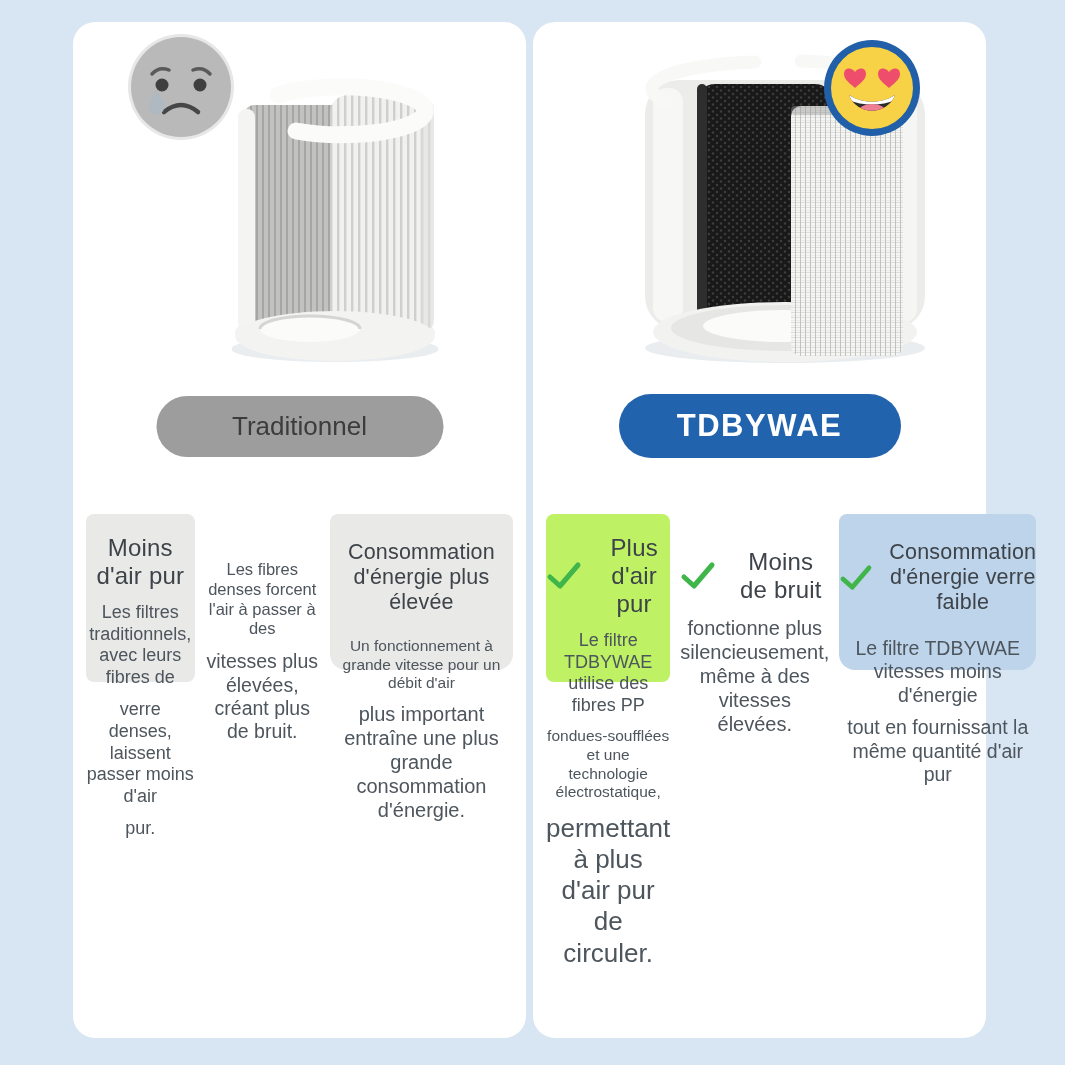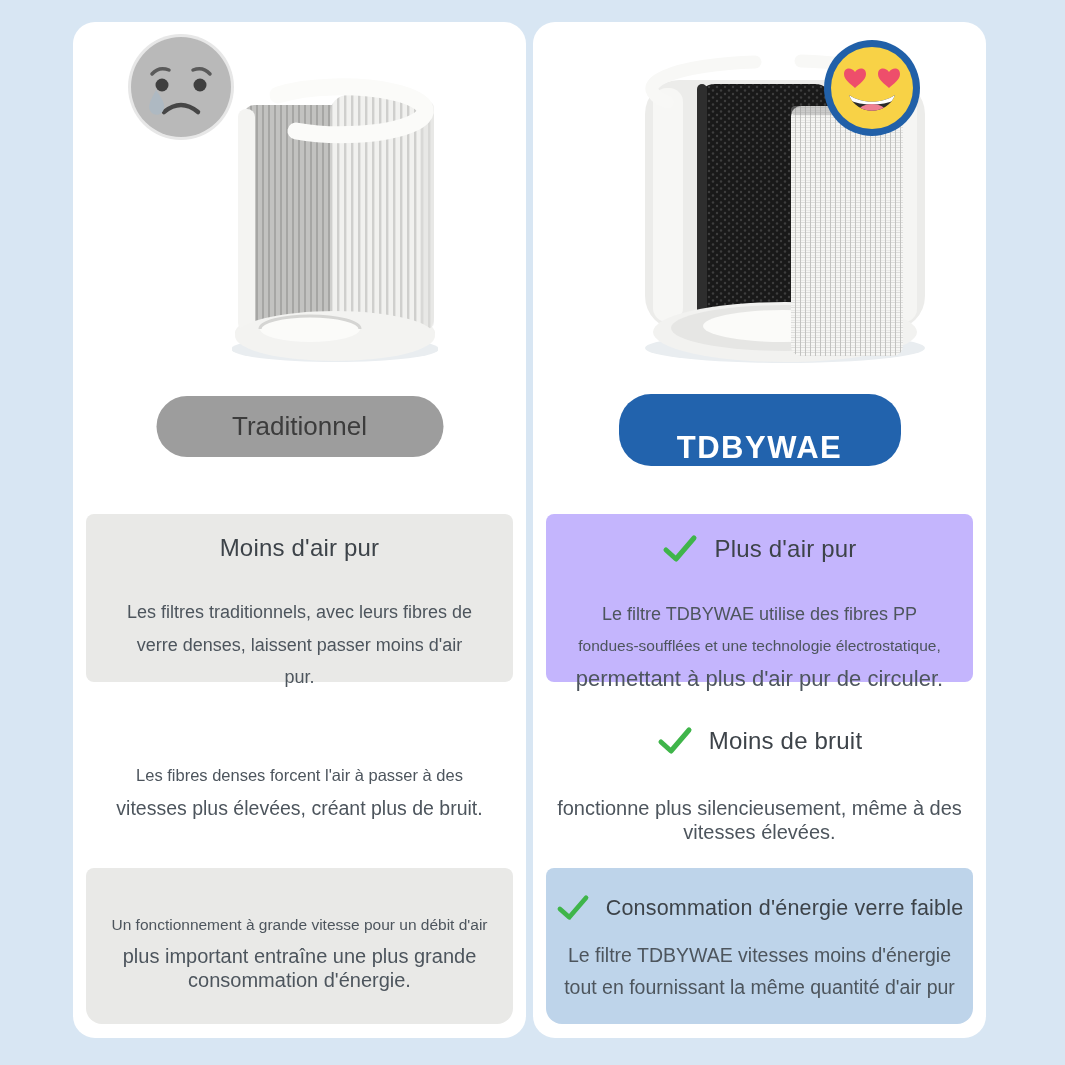--- a/index.html
+++ b/index.html
@@ -17,48 +17,48 @@
 
   .hero{position:relative;height:492px;}
   .abs{position:absolute;}
 
   .badge{
     position:absolute;left:50%;transform:translateX(-50%);
     display:flex;align-items:center;justify-content:center;
   }
   .badge.gray{top:374px;width:287px;height:61px;border-radius:31px;background:#9d9d9d;}
   .badge.gray .badge-label{font-size:26px;color:#3c3c3c;}
-  .badge.blue{top:372px;width:282px;height:72px;border-radius:32px;background:#2263ad;align-items:flex-end;}
+  .badge.blue{top:372px;width:282px;height:64px;border-radius:32px;background:#2263ad;}
   .badge.blue .badge-label{font-size:31px;font-weight:bold;color:#ffffff;letter-spacing:1.5px;}
 
-  .sections{display:flex;flex-direction:column;gap:10px;padding:0 13px;}
+  .sections{display:flex;flex-direction:row;gap:10px;padding:0 13px;}
   .section{border-radius:8px;text-align:center;box-sizing:border-box;}
   .section.s1{height:168px;padding-top:20px;}
   .section.s2{height:166px;padding-top:34px;}
   .section.s3{height:156px;padding-top:26px;border-bottom-left-radius:16px;border-bottom-right-radius:16px;}
   .section.graybg{background:#e9e9e7;}
-  .section.blue1{background:#c4b5fd;}
+  .section.blue1{background:#bef264;}
   .section.blue3{background:#bed4ea;}
 
   .title-row{display:flex;align-items:center;justify-content:center;gap:16px;}
   .section-title{font-size:24px;color:#3d4349;font-weight:500;letter-spacing:0.2px;}
   .section.s3 .section-title{font-size:21.5px;}
   .check-icon svg{display:block;}
 
-  .body{margin-top:40px;}
+  .body{margin-top:12px;}
   .s2 .body{}
   .s3 .body{margin-top:22px;}
   .line{color:#4d555d;margin:0 0 11px;line-height:1.2;}
   .s3 .line{margin-bottom:9px;}
   .t-xs{font-size:20px;}
   .t-sm{font-size:15.5px;}
   .t-sm2{font-size:16.5px;}
   .t-md{font-size:18px;}
   .t-lg{font-size:19.5px;}
-  .t-xl{font-size:22px;text-align:center;}
+  .t-xl{font-size:26px;text-align:center;}
 </style>
 </head>
 <body>
 
 <div class="stage">
 
   <div class="card left">
     <div class="hero">
 
       <svg class="abs" style="left:159px;top:43px;" width="206" height="300" viewBox="0 0 206 300">
@@ -113,20 +113,23 @@
       </div>
 
       <div class="section s2">
         <div class="body">
           <div class="line t-sm2">Les fibres denses forcent l'air à passer à des</div>
           <div class="line t-lg">vitesses plus élevées, créant plus de bruit.</div>
         </div>
       </div>
 
       <div class="section s3 graybg">
+        <div class="title-row">
+          <span class="section-title">Consommation d'énergie plus élevée</span>
+        </div>
         <div class="body">
           <div class="line t-sm">Un fonctionnement à grande vitesse pour un débit d'air</div>
           <div class="line t-xs">plus important entraîne une plus grande consommation d'énergie.</div>
         </div>
       </div>
     </div>
   </div>
 
   <div class="card right">
     <div class="hero">

